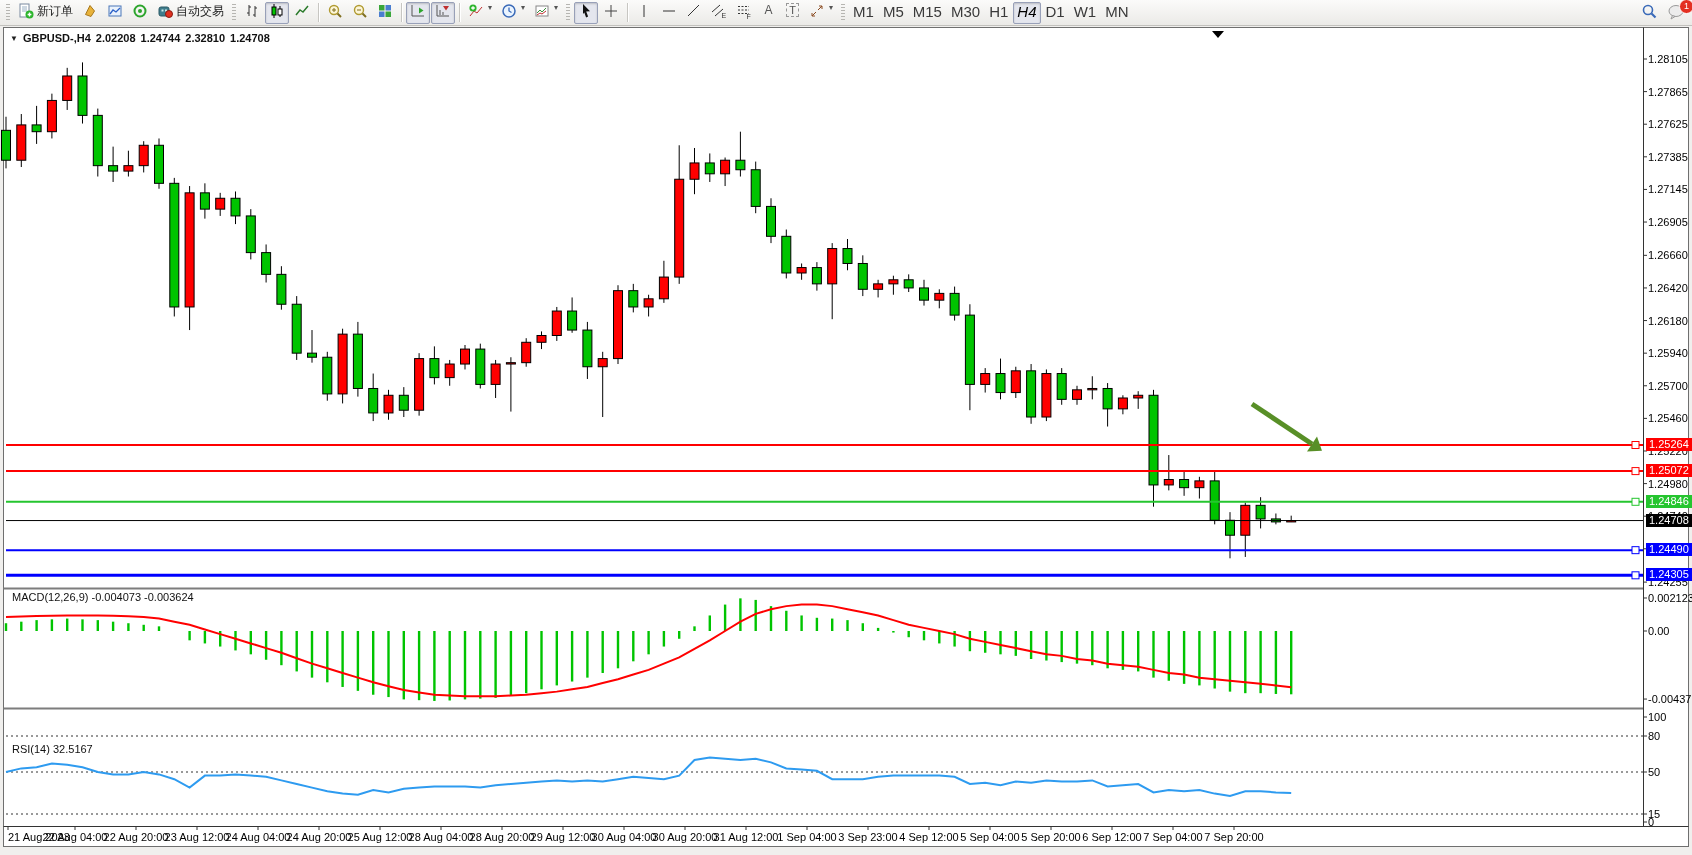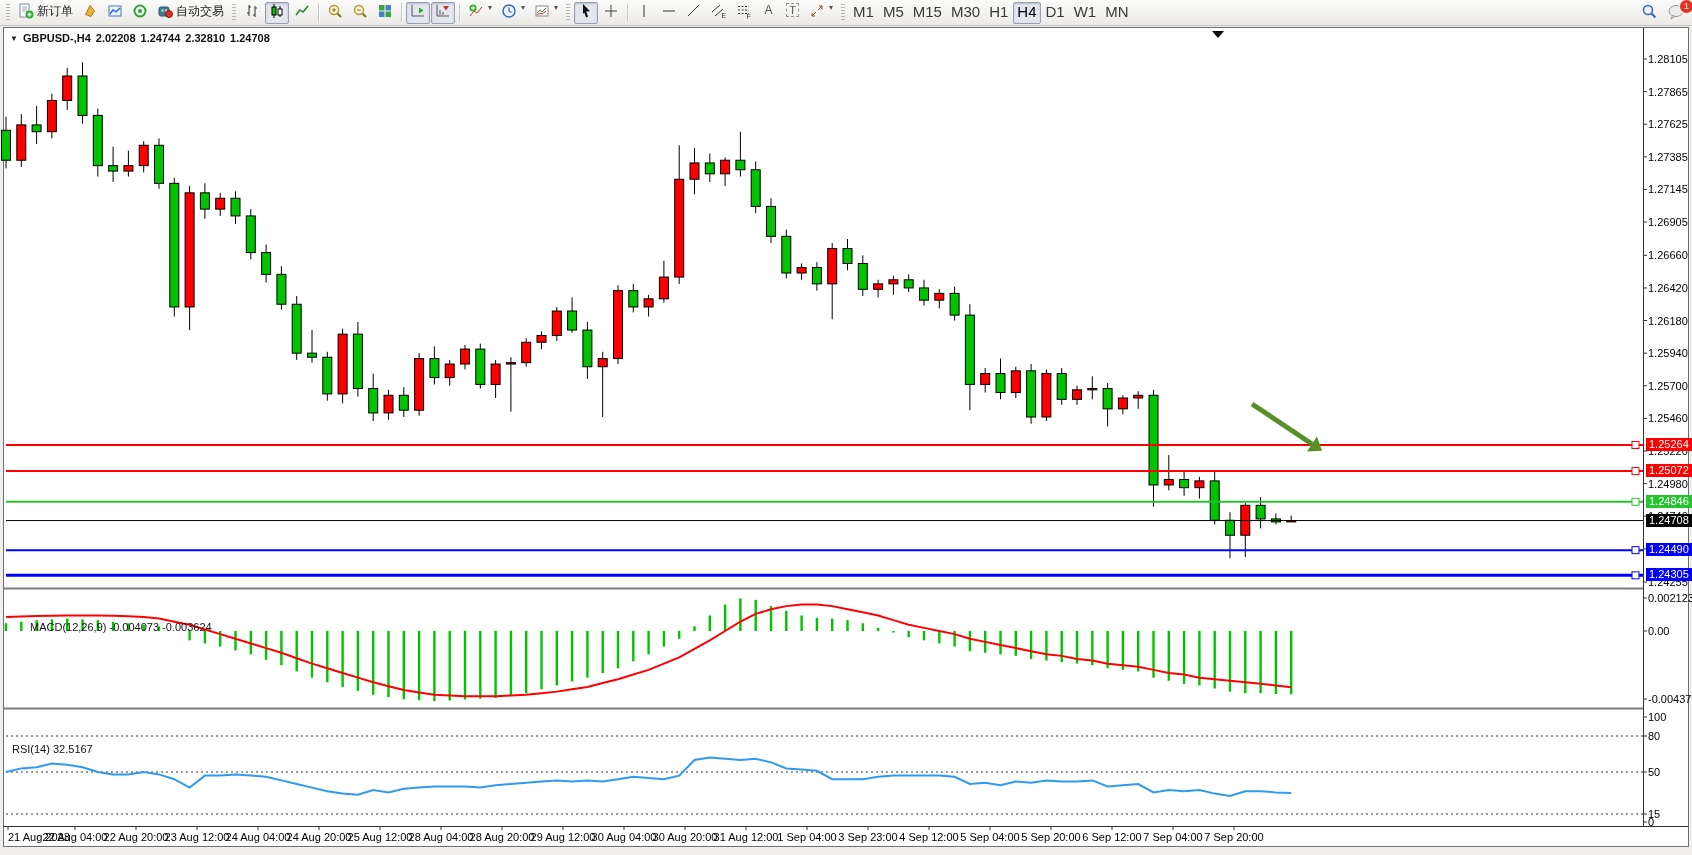--- a/index.html
+++ b/index.html
@@ -8,21 +8,21 @@
   
   .toolbar{position:absolute;left:0;top:0;width:1692px;height:26px;
            background:linear-gradient(#fbfbfa,#ebeae7);border-bottom:1px solid #c2c1bd;
            display:flex;align-items:center;padding:0 3px;box-sizing:border-box;gap:1px;z-index:30;}
   .grip{width:4px;height:18px;margin:0 3px;
         background:repeating-linear-gradient(to bottom,#b6b5b1 0 1px,transparent 1px 3px);}
   .sep{width:1px;height:19px;background:#c7c6c2;margin:0 3px;box-shadow:1px 0 0 #fff;}
   .tbtn{height:22px;min-width:23px;display:flex;align-items:flex-start;justify-content:center;
         gap:3px;border:1px solid transparent;border-radius:2px;background:transparent;
         padding:0 3px;font-family:inherit;font-size:12px;color:#222;cursor:default;}
-  .tbtn.pressed{background:#e4e6ee;border-color:#98a0b8;box-shadow:inset 0 1px 2px rgba(0,0,0,.18);}
+  .tbtn.pressed{background:#e4e6ee;border-color:#98a0b8;box-shadow:inset 0 1px 2px rgba(0,0,0,.18);font-style:italic;}
   .tbtn .caret{font-size:8px;color:#555;margin-left:1px;}
   .tf{font-size:15px;color:#3a3a3a;min-width:26px;font-weight:400;}
   .tf.pressed{color:#000;}
   .spacer{flex:1;}
   .badge{position:absolute;top:-4px;right:-6px;background:#e33022;color:#fff;border-radius:50%;
          width:13px;height:13px;font-size:9px;line-height:13px;text-align:center;border:1px solid #fff;}
   .bubblewrap{position:relative;}
   svg.ic{display:block;}
   
   #window{position:absolute;left:3px;top:27px;width:1686px;height:820px;background:#fff;
@@ -641,21 +641,21 @@
 <div id="overlay">
   <div class="chart-title">
     <span class="tri">▼</span>
     <span>GBPUSD-,H4</span>
     <span>2.02208</span>
     <span>1.24744</span>
     <span>2.32810</span>
     <span>1.24708</span>
   </div>
 
-  <div class="ind-label" style="left:12px;top:621px;margin-left:18px;">
+  <div class="ind-label" style="left:12px;top:591px;">
     <span>MACD(12,26,9)</span>
     <span>-0.004073 -0.003624</span>
   </div>
   <div class="ind-label" style="left:12px;top:711px;margin-top:32px;">
     <span>RSI(14)</span>
     <span>32.5167</span>
   </div>
 <div class="plabel" style="top: 438.007px; background: rgb(255, 0, 0);">1.25264</div>
     <div class="plabel" style="top: 464.094px; background: rgb(255, 0, 0);">1.25072</div>
     <div class="plabel" style="top: 494.8px; background: rgb(37, 197, 47);">1.24846</div>

